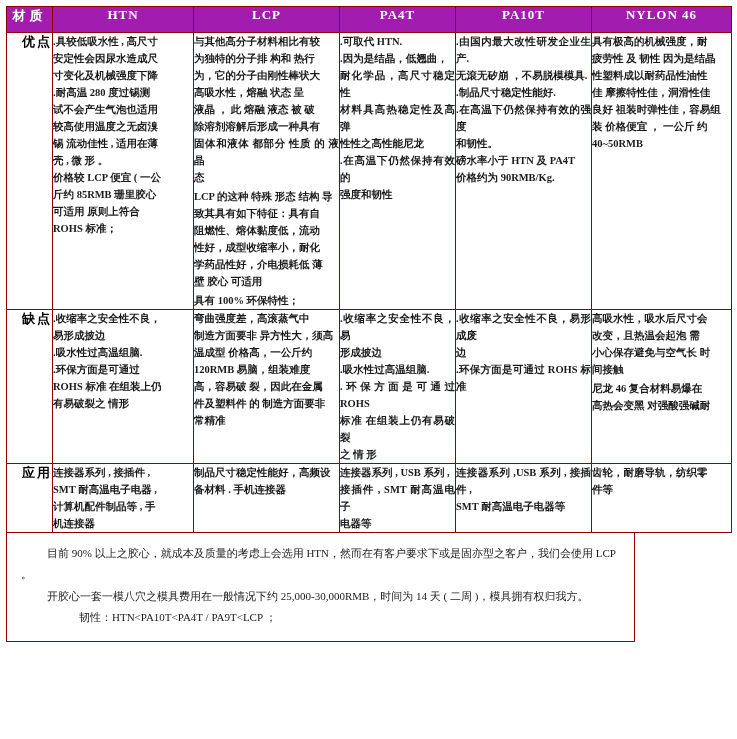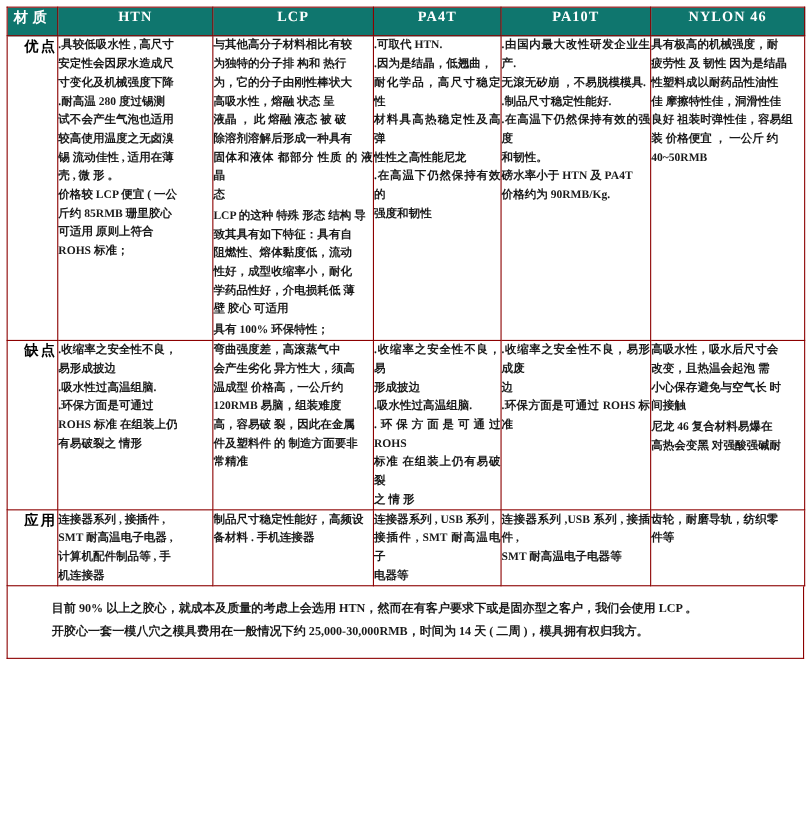--- a/index.html
+++ b/index.html
@@ -29,21 +29,21 @@
   table.matrix th, table.matrix td {
     border: 1px solid #8c0000;
     vertical-align: top;
     padding: 0;
   }
   
   thead tr {
     height: 26px;
   }
   thead th {
-    background: #0f766e;
+    background: #a21caf;
     color: #ffffff;
     font-weight: bold;
     font-size: 13px;
     text-align: center;
     vertical-align: middle;
     letter-spacing: 1px;
     border: 1px solid #7b0c14;
     padding: 3px 0;
   }
   thead th.corner {
@@ -74,27 +74,27 @@
   }
   
   col.c0 { width: 46px; }
   col.c1 { width: 141px; }
   col.c2 { width: 146px; }
   col.c3 { width: 116px; }
   col.c4 { width: 136px; }
   col.c5 { width: 140px; }
 
   .footer-box {
-    width: 725px;
+    width: 629px;
     box-sizing: border-box;
     border: 1px solid #8c0000;
     border-top: none;
     padding: 10px 14px 12px 14px;
     font-size: 11px;
-    font-weight: bold;
+    font-weight: normal;
     line-height: 1.95;
     color: #1a1a1a;
   }
   .footer-box p {
     margin: 0;
   }
   .footer-box p.indent1 { text-indent: 26px; }
   .footer-box p.indent2 { padding-left: 58px; }
   .footer-box p.indent3 { padding-left: 58px; }
   .footer-box p.indent4 { padding-left: 58px; }
@@ -192,21 +192,21 @@
         <td class="cell">
           <p>.收缩率之安全性不良，</p>
           <p>易形成披边</p>
           <p>.吸水性过高温组脑.</p>
           <p>.环保方面是可通过</p>
           <p>ROHS 标准 在组装上仍</p>
           <p>有易破裂之 情形</p>
         </td>
         <td class="cell">
           <p>弯曲强度差，高滚蒸气中</p>
-          <p>会产生劣化 异方性大，须高</p>
+          <p>制造方面要非 异方性大，须高</p>
           <p>温成型 价格高，一公斤约</p>
           <p>120RMB 易脑，组装难度</p>
           <p>高，容易破 裂，因此在金属</p>
           <p>件及塑料件 的 制造方面要非</p>
           <p>常精准</p>
         </td>
         <td class="cell">
           <p>.收缩率之安全性不良，易</p>
           <p>形成披边</p>
           <p>.吸水性过高温组脑.</p>
@@ -254,15 +254,16 @@
           <p>齿轮，耐磨导轨，纺织零</p>
           <p>件等</p>
         </td>
       </tr>
     </tbody>
   </table>
 
   <div class="footer-box">
     <p class="indent1">目前 90% 以上之胶心，就成本及质量的考虑上会选用 HTN，然而在有客户要求下或是固亦型之客户，我们会使用 LCP 。</p>
     <p class="indent1">开胶心一套一模八穴之模具费用在一般情况下约 25,000-30,000RMB，时间为 14 天 ( 二周 )，模具拥有权归我方。</p>
+    <p class="indent3">韧性：HTN&lt;PA10T&lt;PA4T / PA9T&lt;LCP ；</p>
   </div>
 
 </div>
 
 </body></html>

